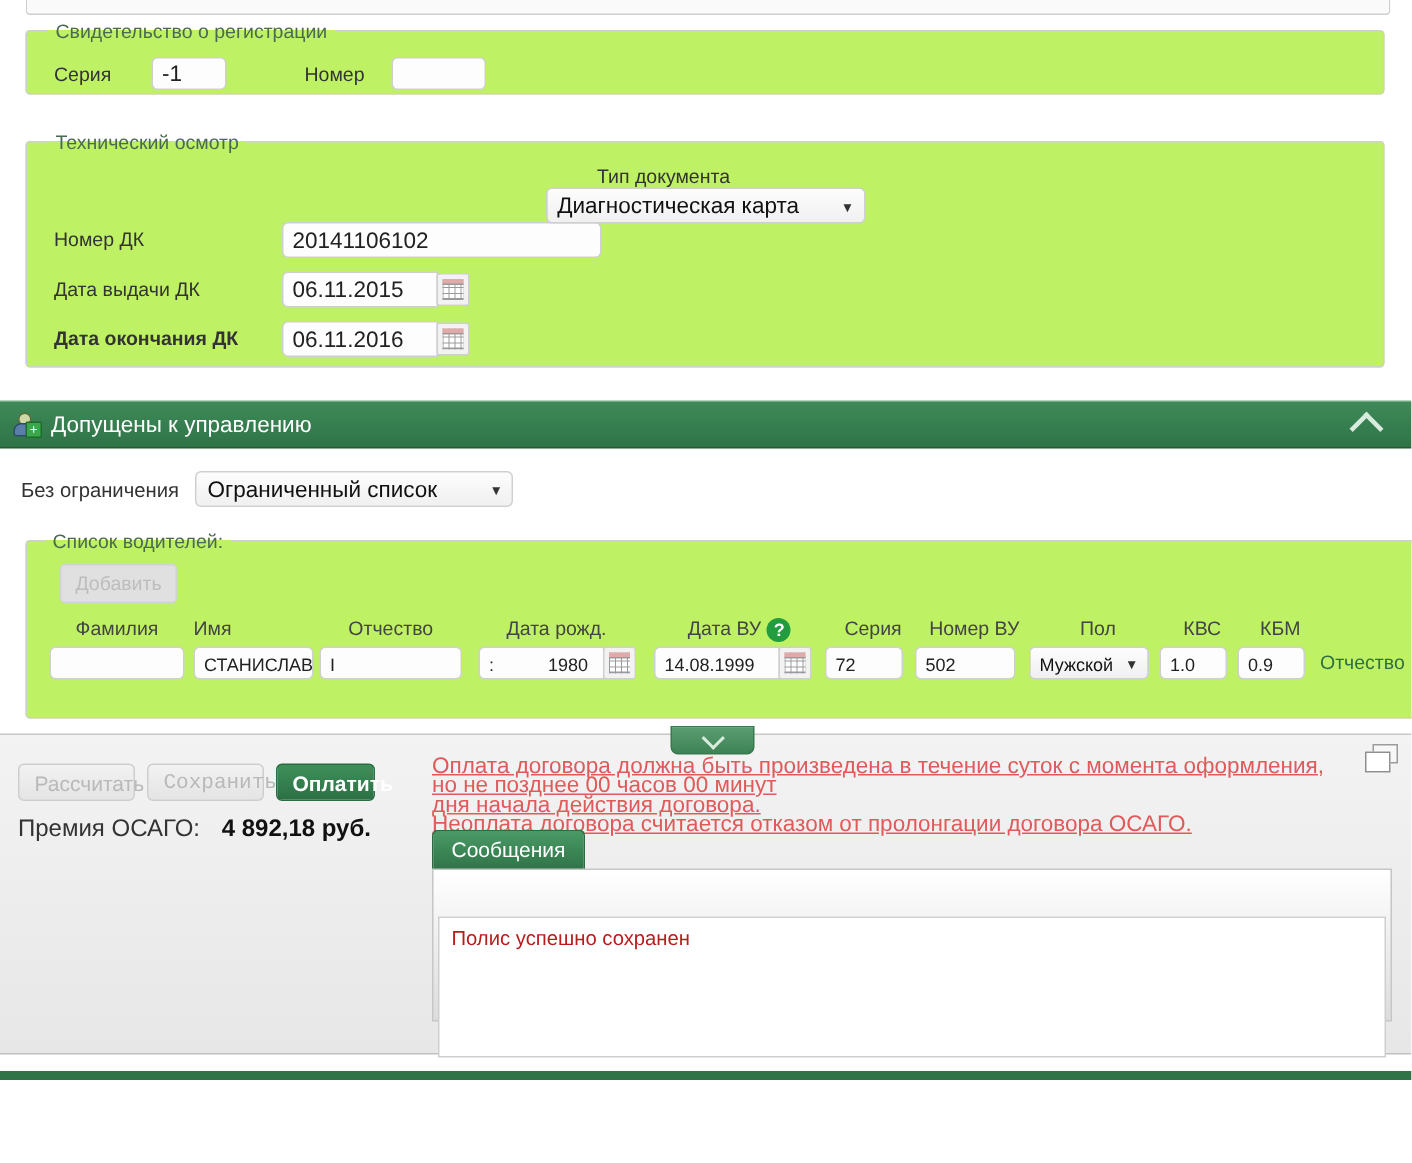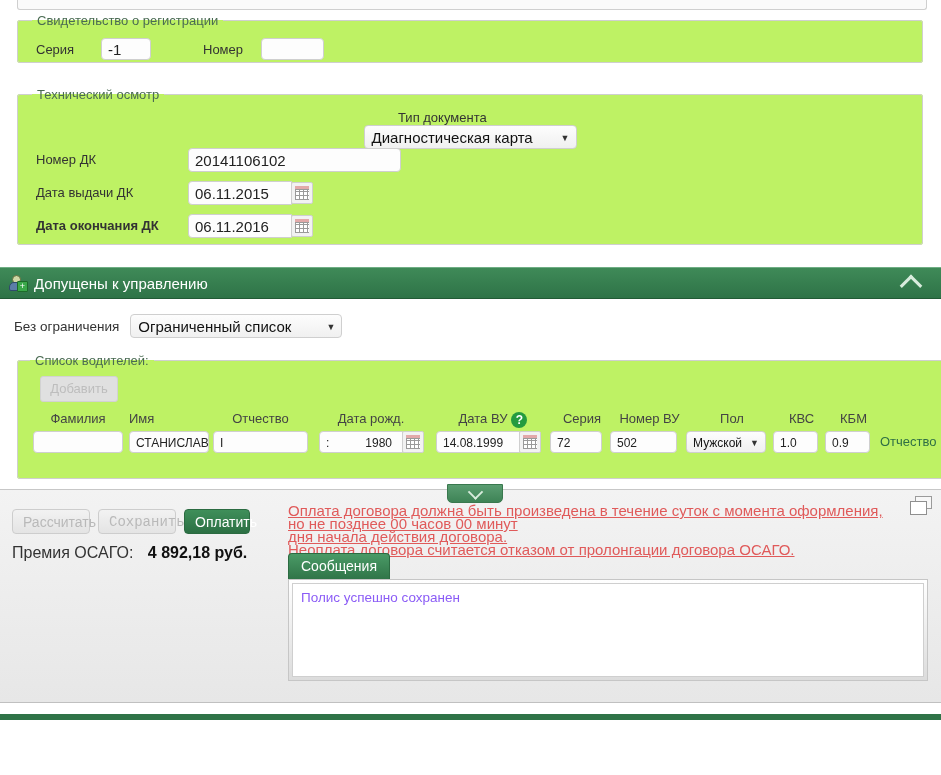--- a/index.html
+++ b/index.html
@@ -101,21 +101,21 @@
     background:linear-gradient(#f3f3f3,#e7e7e7);
     border-top:1px solid #c7c7c7;border-bottom:1px solid #c0c0c0;
   }
   .btn{
     height:25px;line-height:24px;border-radius:4px;font-size:14px;text-align:center;
     border:1px solid #cdcdcd;color:#b9b9b9;background:linear-gradient(#f2f2f2,#e4e4e4);
     padding:0 10px;box-sizing:border-box;
   }
   .btn.green{
     border:1px solid #2b6b41;color:#fff;background:linear-gradient(#3f8f5a,#2c7044);
-    font-weight:normal;
+    font-weight:bold;
   }
   .premium{font-size:16px;color:#333;}
   .premium b{font-size:16px;color:#111;}
   .warn{color:#e05a5a;font-size:15px;line-height:13px;text-decoration:underline;}
   .msgtab{
     width:100px;height:26px;line-height:25px;text-align:center;color:#fff;font-size:14px;
     background:linear-gradient(#4a9a66,#2f7347);
     border:1px solid #2b6b41;border-bottom:none;border-radius:4px 4px 0 0;
   }
   .msgbox{
@@ -278,21 +278,21 @@
     </div>
 
     <div class="wicon" style="position:absolute;right:9px;top:6px;">
       <span class="w1"></span>
         <span class="w2"><span class="bar"></span></span>
     </div>
 
     <div style="position:absolute;left:288px;top:63px;width:640px;height:128px;">
       <div class="msgtab">Сообщения</div>
       <div class="msgwrap" style="width:640px;height:102px;margin-top:-1px;padding:3px;">
-        <div class="msgbox" style="width:100%;height:100%;padding:6px 8px;box-sizing:border-box;font-size:13.5px;color:#8b5cf6;">Полис успешно сохранен</div>
+        <div class="msgbox" style="width:100%;height:100%;padding:6px 8px;box-sizing:border-box;font-size:13.5px;color:#b91c1c;margin-top:28px;">Полис успешно сохранен</div>
       </div>
     </div>
   </div>
 
   <div class="footrule"></div>
   <div class="footer">
     
 
     
 

